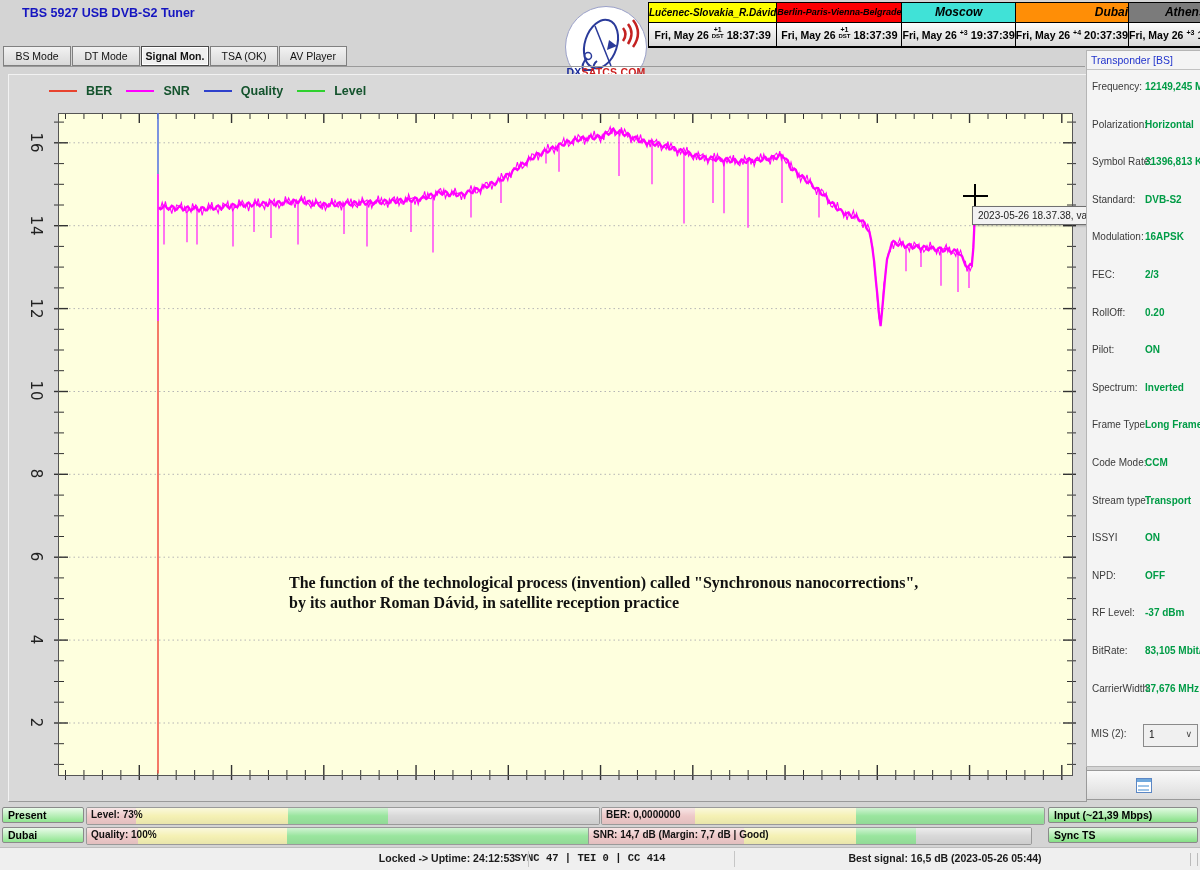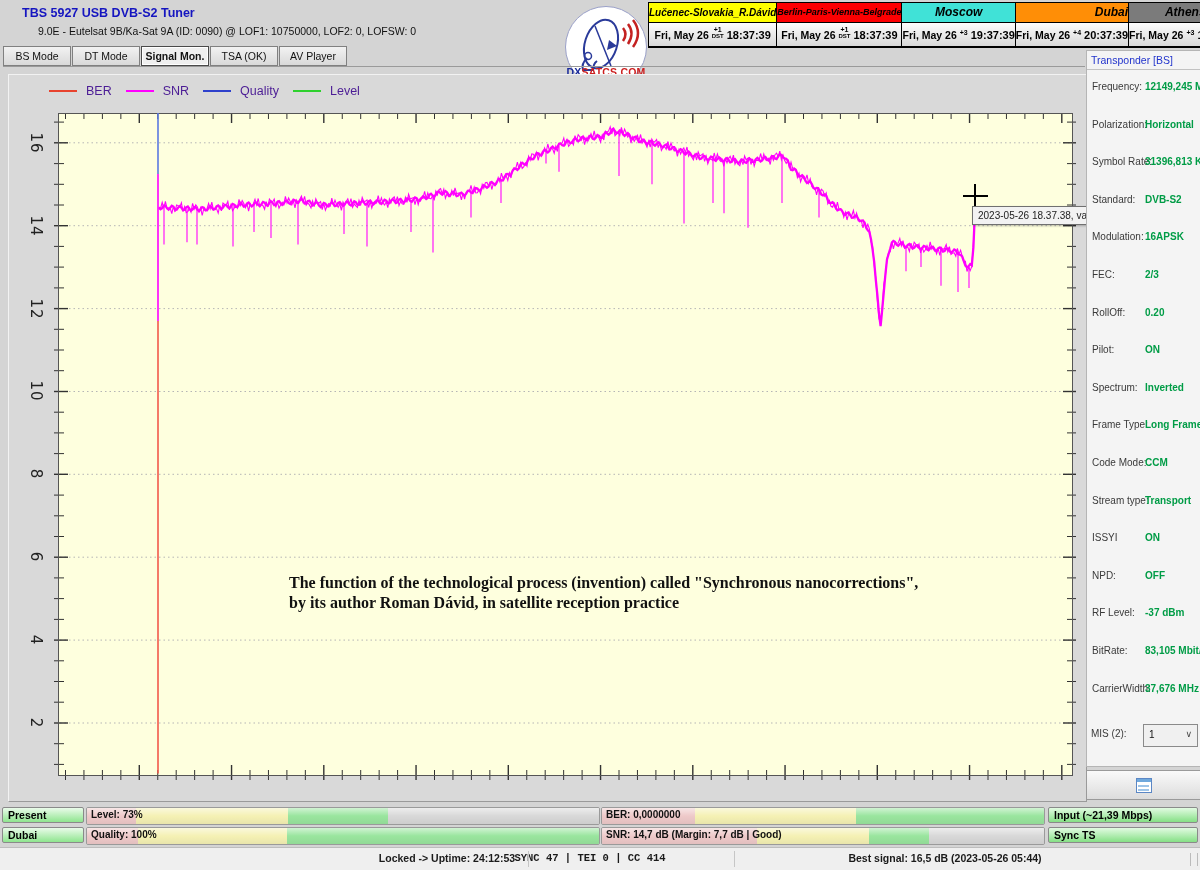--- a/index.html
+++ b/index.html
@@ -33,21 +33,21 @@
   
   #tabs{position:absolute;left:3px;top:46px;height:20px;display:flex;border-bottom:1px solid #9a9a9a;width:1082px;}
   .tab{width:66px;height:18px;margin-right:1px;background:linear-gradient(#f2f2f2,#d9d9d9);border:1px solid #808080;font-size:10.5px;color:#111;display:flex;align-items:center;justify-content:center;cursor:default;}
   .tab.active{background:#efefef;border:1px solid #4a4a4a;box-shadow:inset 0 0 0 1px #fff;font-weight:bold;}
 
   
   #chart{position:absolute;left:8px;top:74px;width:1077px;height:726px;background:#d9d9d9;border-top:1px solid #f2f2f2;border-left:1px solid #f2f2f2;border-right:1px solid #9a9a9a;border-bottom:1px solid #9a9a9a;}
   #legend{position:absolute;left:40px;top:6px;height:20px;display:flex;align-items:center;gap:14px;}
   .leg-item{display:flex;align-items:center;gap:9px;}
   .leg-line{width:28px;height:0;border-top:2px solid #000;}
-  .leg-label{font-size:12.5px;color:#4c1d95;}
+  .leg-label{font-size:12.5px;color:#14532d;font-weight:bold;}
   #plot{position:absolute;left:49px;top:38px;width:1015px;height:663px;background:#feffde;}
   #plot svg{overflow:visible;}
   .ylab{position:absolute;width:30px;height:26px;text-align:center;font-size:15px;color:#222;transform:rotate(90deg);letter-spacing:1px;font-family:"DejaVu Sans",sans-serif;}
   #annotation{position:absolute;left:280px;top:498px;width:740px;font-family:"Liberation Serif",serif;font-weight:bold;font-size:16px;line-height:20px;color:#111;}
 
   
   .xhair{position:absolute;background:#000;}
   #tooltip{position:absolute;left:972px;top:206px;height:13px;line-height:13px;padding:2px 5px;background:#f2f2f2;border:1px solid #707070;font-size:10px;color:#222;white-space:nowrap;box-shadow:1px 1px 2px rgba(0,0,0,.25);}
 
   
@@ -79,21 +79,20 @@
   .sb-text{position:absolute;top:4px;font-size:10.5px;font-weight:bold;color:#1a1a1a;text-align:center;white-space:nowrap;}
   .sb-div{position:absolute;top:3px;width:1px;height:16px;background:#c6c6c6;}
   #grip{position:absolute;right:2px;top:5px;width:6px;height:13px;border-left:1px solid #bbb;border-right:1px solid #bbb;}
 </style>
 </head>
 <body>
 
 <div id="win">
 
   <div id="app-title">TBS 5927 USB DVB-S2 Tuner</div>
-  <div id="app-subtitle">9.0E - Eutelsat 9B/Ka-Sat 9A (ID: 0090) @ LOF1: 10750000, LOF2: 0, LOFSW: 0</div>
 
   <div id="logo">
     <div class="circ"></div>
     <svg width="80" height="80" viewBox="0 0 80 80">
       <ellipse cx="36" cy="38" rx="16" ry="25" transform="rotate(18 36 38)" fill="none" stroke="#2a3a9a" stroke-width="2"></ellipse>
       <line x1="30" y1="20" x2="46" y2="60" stroke="#2a3a9a" stroke-width="1.5"></line>
       <path d="M44 34 l8 6 l-10 4 z" fill="#2a3a9a"></path>
       <path d="M22 52 q-6 6 -4 12 l10 0 q0 -6 4 -9" fill="none" stroke="#2a3a9a" stroke-width="2"></path>
       <circle cx="23" cy="50" r="3.5" fill="none" stroke="#2a3a9a" stroke-width="1.5"></circle>
       <path d="M58 22 q5 6 0 13" fill="none" stroke="#c42121" stroke-width="2.5"></path>
@@ -527,21 +526,21 @@
       <div class="shine"></div>
       <div class="mlabel">Quality: 100%</div>
     </div>
   <div class="meter" style="left:601px;top:807px;width:442px;">
       <div class="seg" style="left: 0%; width: 21%; background: rgb(238, 201, 201);"></div>
       <div class="seg" style="left: 21%; width: 36.5%; background: rgb(245, 241, 180);"></div>
       <div class="seg" style="left: 57.5%; width: 42.5%; background: rgb(153, 229, 158);"></div>
       <div class="shine"></div>
       <div class="mlabel">BER: 0,0000000</div>
     </div>
-  <div class="meter" style="left:601px;top:827px;width:442px;">
+  <div class="meter" style="left:588px;top:827px;width:442px;">
       <div class="seg" style="left: 0%; width: 35%; background: rgb(238, 201, 201);"></div>
       <div class="seg" style="left: 35%; width: 25.4%; background: rgb(245, 241, 180);"></div>
       <div class="seg" style="left: 60.4%; width: 13.6%; background: rgb(153, 229, 158);"></div>
       <div class="seg" style="left: 74%; width: 26%; background: rgb(216, 216, 216);"></div>
       <div class="shine"></div>
       <div class="mlabel">SNR: 14,7 dB (Margin: 7,7 dB | Good)</div>
     </div>
   <div class="grn-btn" style="top:807px;">Input (~21,39 Mbps)</div>
   <div class="grn-btn" style="top:827px;">Sync TS</div>
 

